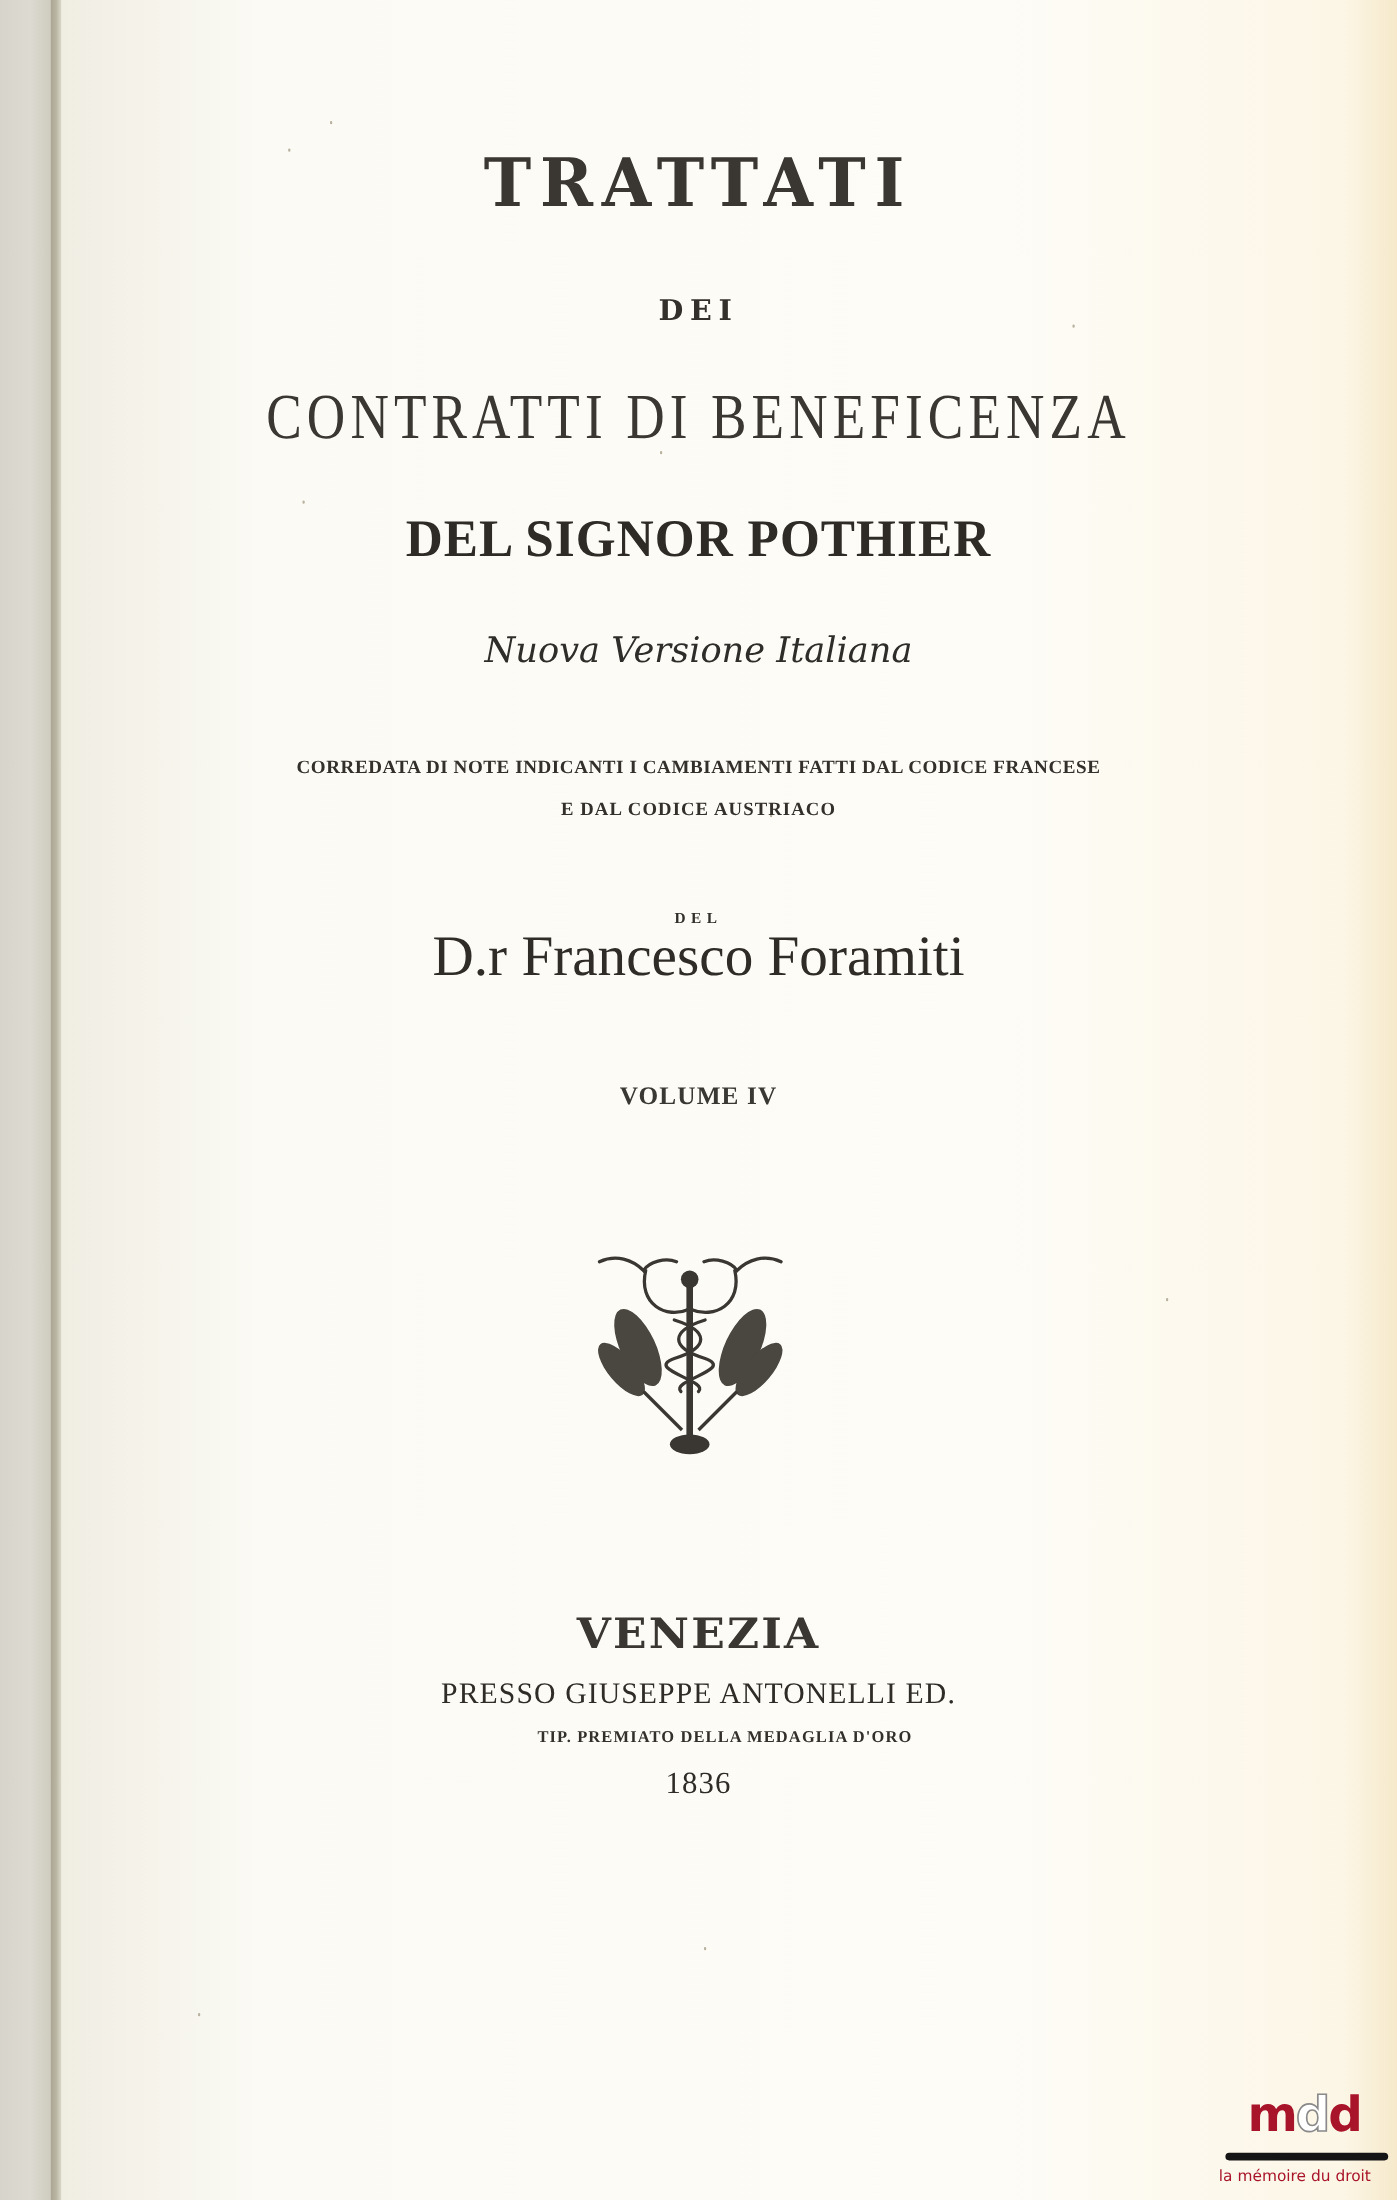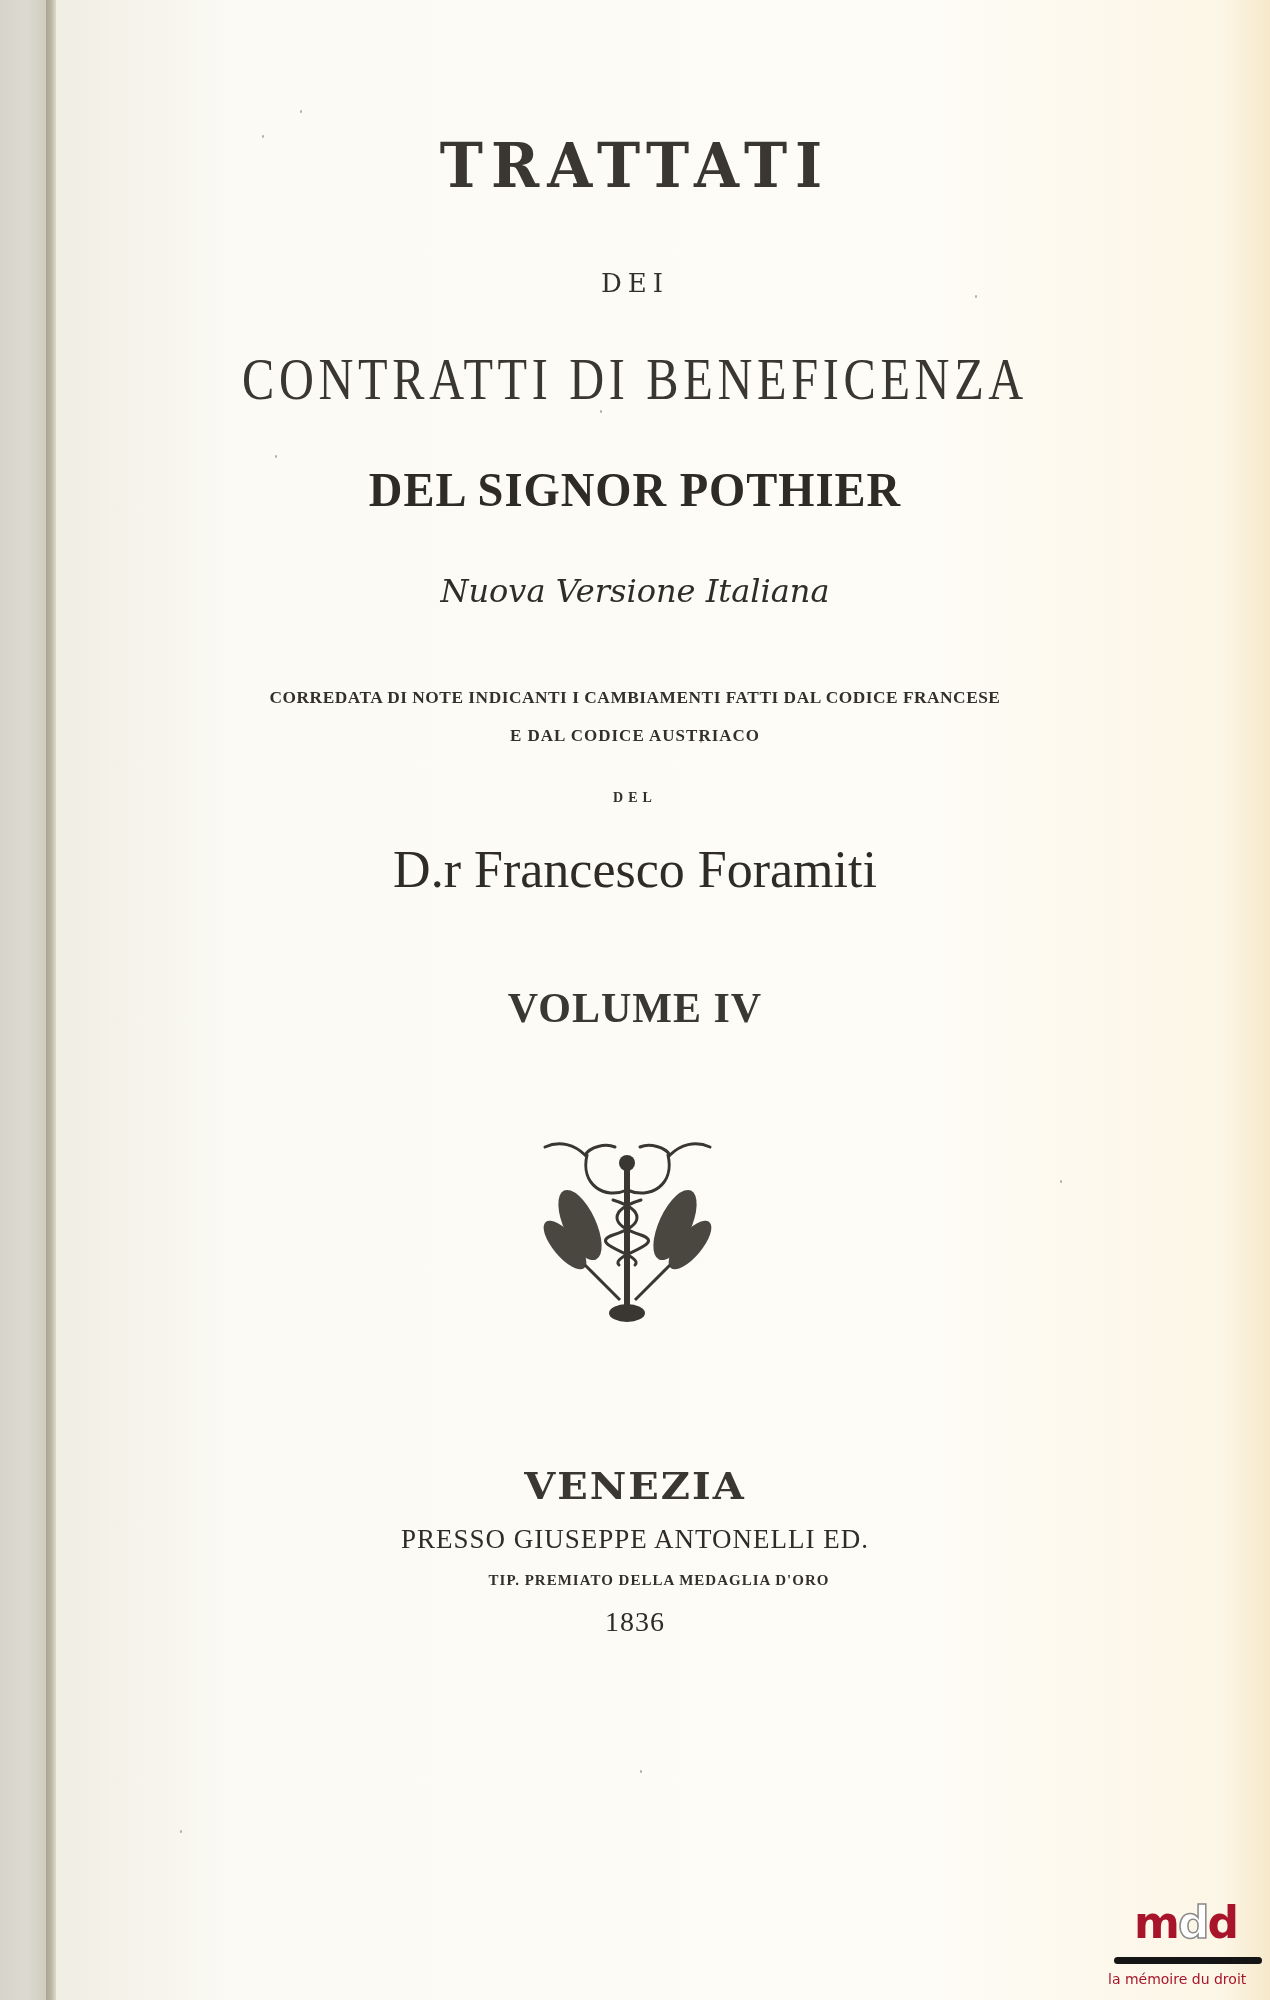--- a/index.html
+++ b/index.html
@@ -44,21 +44,21 @@
       top: 132px;
       font-family: "DejaVu Serif", serif;
       font-weight: bold;
       font-size: 58px;
       letter-spacing: 8px;
       color: #3a3732;
       transform: scaleY(1.05);
     }
     .dei {
       top: 268px;
-      font-weight: normal;
+      font-weight: bold;
       font-size: 26px;
       letter-spacing: 6px;
       color: #33302b;
     }
     .contracts {
       top: 350px;
       font-family: "Liberation Serif", serif;
       font-size: 52px;
       letter-spacing: 5px;
       color: #3a3733;
@@ -91,38 +91,38 @@
     }
     .austriaco {
       top: 726px;
       font-family: "Liberation Serif", serif;
       font-weight: bold;
       font-size: 17px;
       letter-spacing: 1px;
       color: #33302c;
     }
     .del {
-      top: 790px;
+      top: 828px;
       font-family: "Liberation Serif", serif;
       font-weight: bold;
       font-size: 14px;
       letter-spacing: 5px;
       color: #33302c;
     }
     .author {
       top: 840px;
       font-family: "Liberation Serif", serif;
       font-size: 52px;
       color: #2f2c28;
     }
     .volume {
       top: 984px;
       font-family: "Liberation Serif", serif;
       font-weight: bold;
-      font-size: 42px;
+      font-size: 23px;
       letter-spacing: 1px;
       color: #3a3833;
     }
     .emblem {
       position: absolute;
       left: 525px; top: 1125px;
       width: 205px; height: 205px;
     }
     .city {
       top: 1462px;

